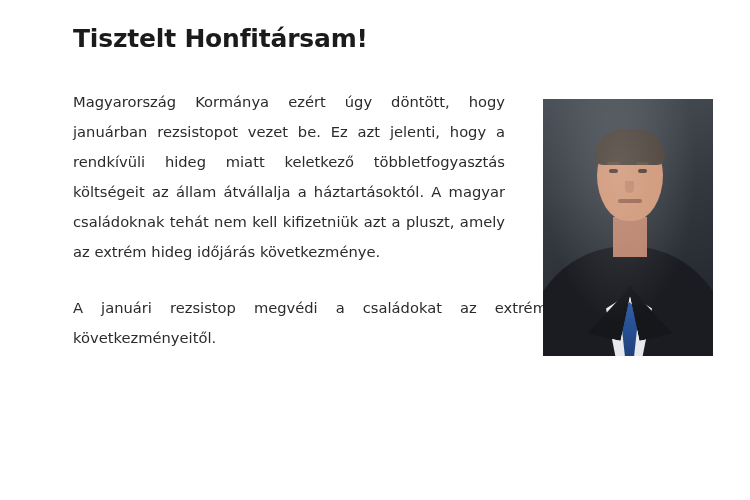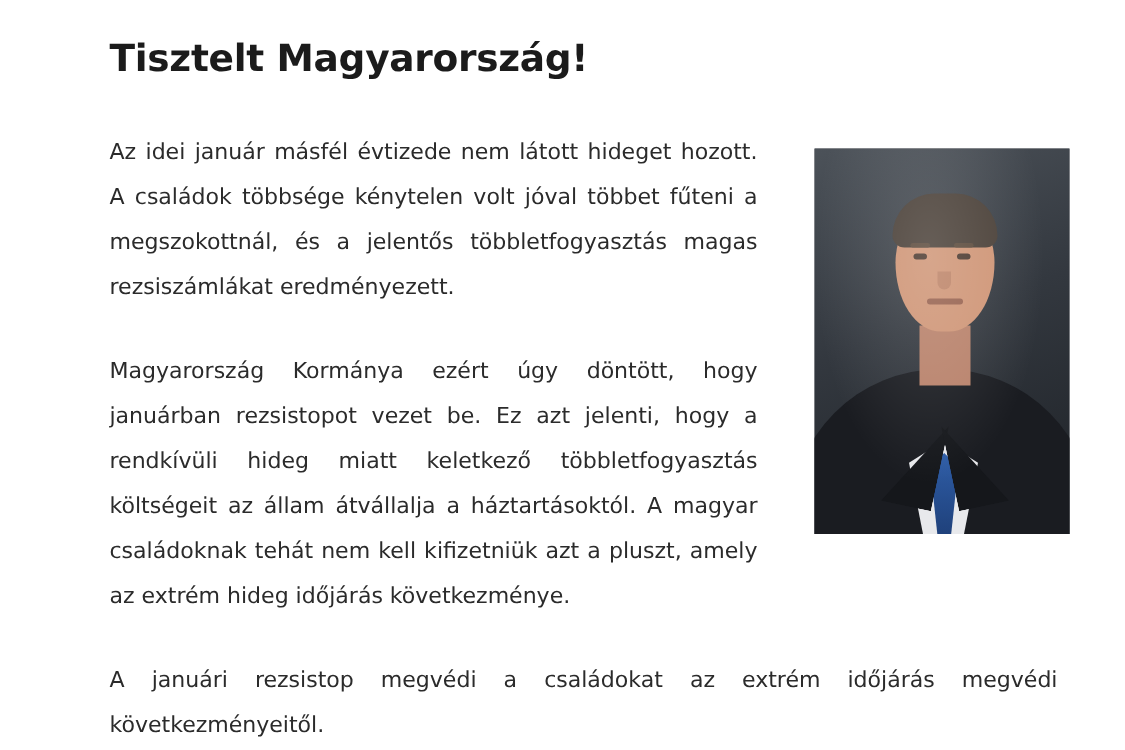--- a/index.html
+++ b/index.html
@@ -194,24 +194,23 @@
     border-radius: 0 0 6px 6px;
   }
 </style>
 </head>
 <body>
 
 <div class="page">
   <div class="left-rule"></div>
 
   <div class="content">
-    <h1 class="headline">Tisztelt Magyarország!</h1>
+    <h1 class="headline">Tisztelt Honfitársam!</h1>
 
     <div class="body-block">
-      <p class="para wrap-col">Az idei január másfél évtizede nem látott hideget hozott. A családok többsége kénytelen volt jóval többet fűteni a megszokottnál, és a jelentős többletfogyasztás magas rezsiszámlákat eredményezett.</p>
       <p class="para wrap-col">Magyarország Kormánya ezért úgy döntött, hogy januárban rezsistopot vezet be. Ez azt jelenti, hogy a rendkívüli hideg miatt keletkező többletfogyasztás költségeit az állam átvállalja a háztartásoktól. A magyar családoknak tehát nem kell kifizetniük azt a pluszt, amely az extrém hideg időjárás következménye.</p>
       <p class="para full-col">A januári rezsistop megvédi a családokat az extrém időjárás megvédi következményeitől.</p>
 
     </div>
   </div>
 
   <div class="portrait">
     <div class="bg"></div>
     <div class="suit"></div>
     <div class="neck"></div>

